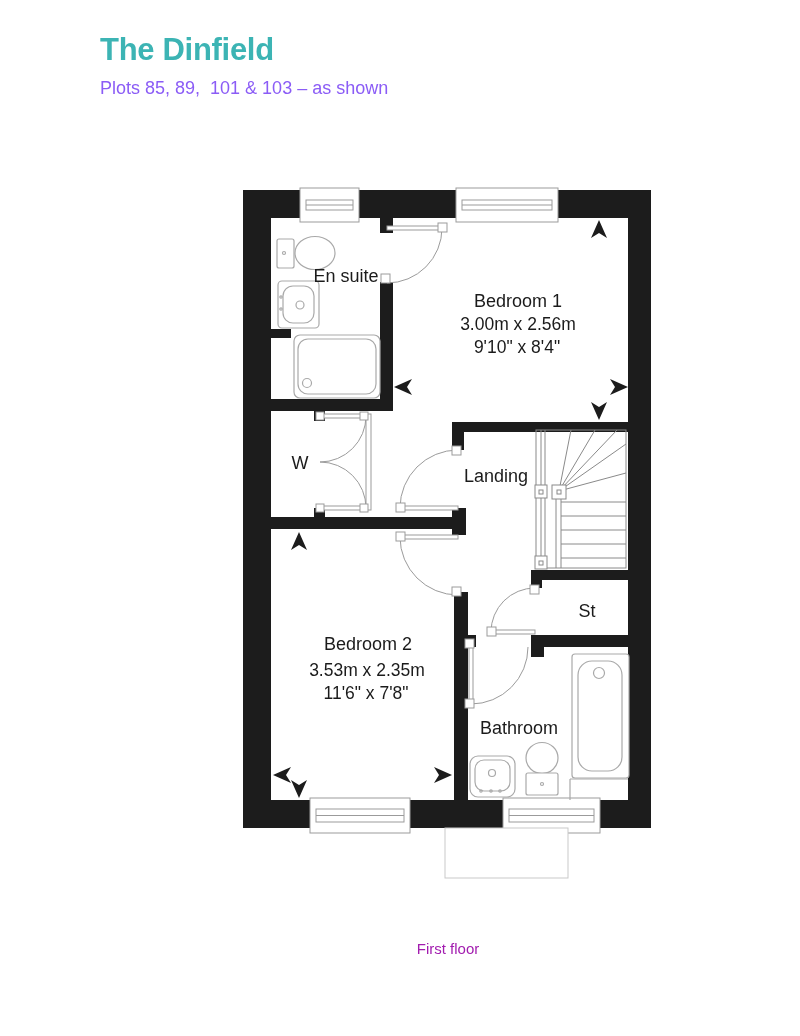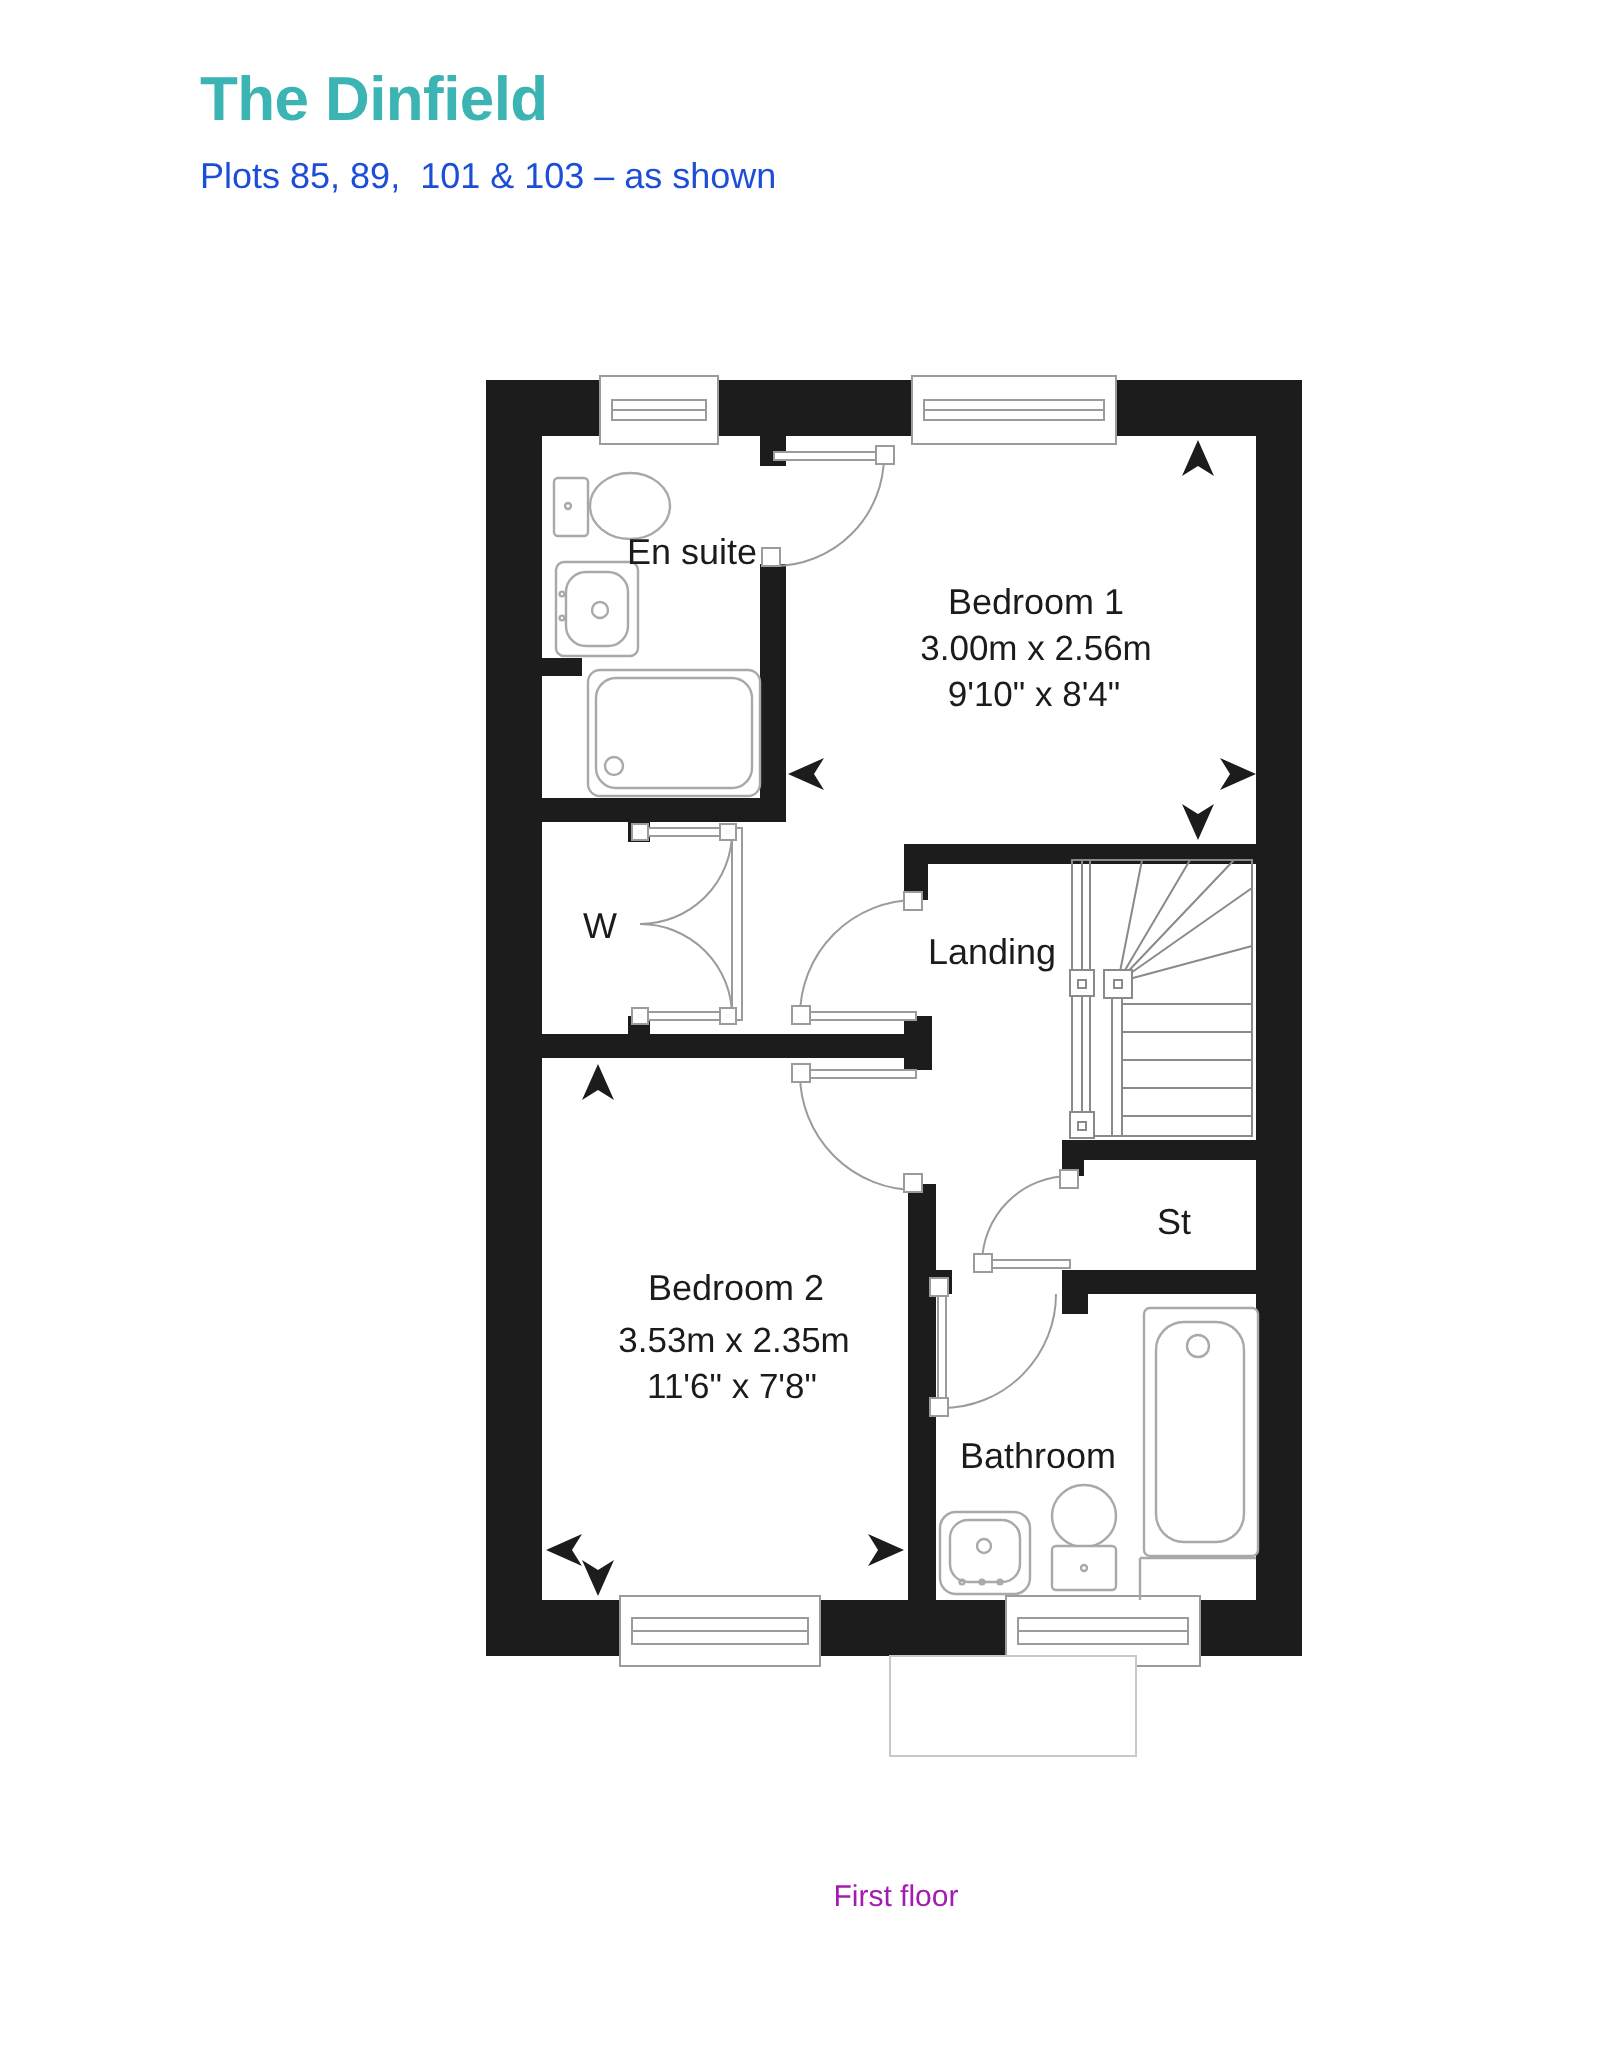--- a/index.html
+++ b/index.html
@@ -5,21 +5,21 @@
   html,body{margin:0;padding:0;background:#fff;}
   .page{
     position:relative;width:800px;height:1036px;background:#ffffff;
     font-family:"Liberation Sans", sans-serif;color:#1b1b1b;overflow:hidden;margin-left:48px;
   }
   .title{
     position:absolute;left:52px;top:32px;font-size:31px;font-weight:bold;
     color:#3CB4B4;letter-spacing:-0.3px;
   }
   .subtitle{
-    position:absolute;left:52px;font-size:18px;color:#1d4ed8;white-space:pre;
+    position:absolute;left:52px;font-size:18px;color:#8b5cf6;white-space:pre;
     letter-spacing:0px;
   }
   .sub1{top:78px;}
   .sub2{top:108px;}
   .floor-caption{
     position:absolute;left:0;top:940px;width:800px;text-align:center;
     font-size:15px;color:#a21caf;
   }
   svg{position:absolute;left:0;top:0;}
   .wall{fill:#1c1c1c;stroke:none;}

